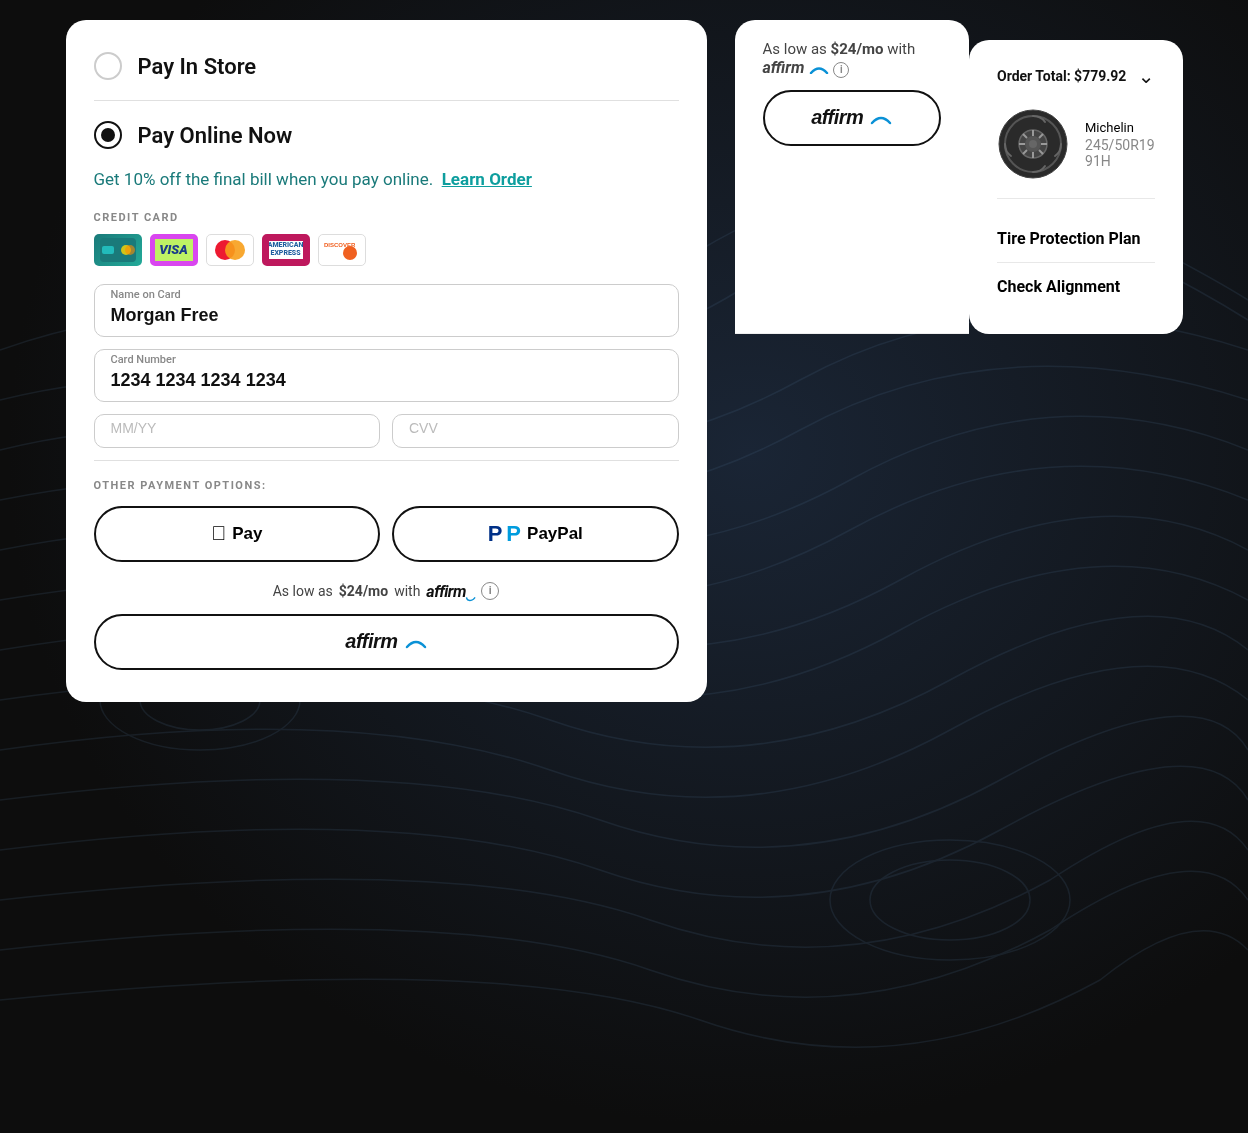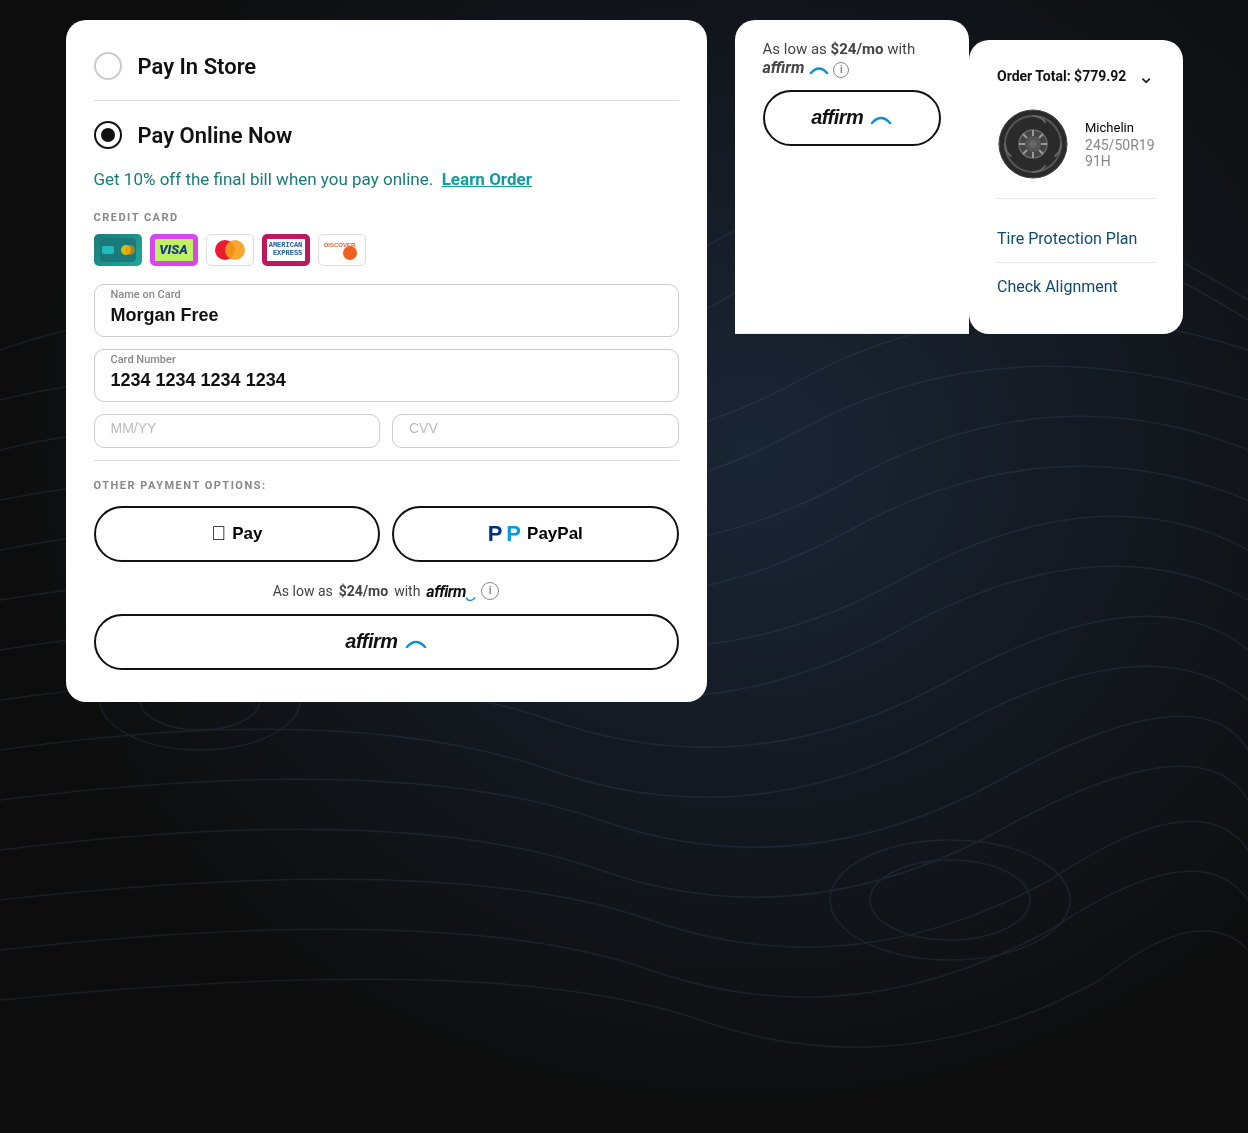--- a/index.html
+++ b/index.html
@@ -140,27 +140,26 @@
       font-size: 13px;
       font-weight: 900;
       font-style: italic;
     }
     .card-icon.cc-mc {
       background: #fff;
       border: 1px solid #ddd;
     }
     .card-icon.cc-amex {
       background: #fff;
-      border: 5px solid #be185d;
+      border: 7px solid #be185d;
       font-size: 7px;
       font-weight: 800;
       color: #2060a0;
-      text-align: right;
+      text-align: center;
       line-height: 1.1;
-      font-family: Liberation Mono, monospace;
     }
     .card-icon.cc-discover {
       background: #fff;
       border: 1px solid #ddd;
       font-size: 7px;
       font-weight: 700;
       color: #f06020;
     }
 
     .input-field {
@@ -426,22 +425,22 @@
 
     .product-spec {
       font-size: 14px;
       color: #888;
     }
 
     .addon-row {
       padding: 14px 0;
       border-bottom: 1px solid #e8e8e8;
       font-size: 16px;
-      font-weight: 400;
-      color: #0c4a6e;
+      font-weight: 700;
+      color: #000000;
     }
 
     .addon-row:last-child {
       border-bottom: none;
     }
 
     
     .mc-circles {
       display: flex;
     }

